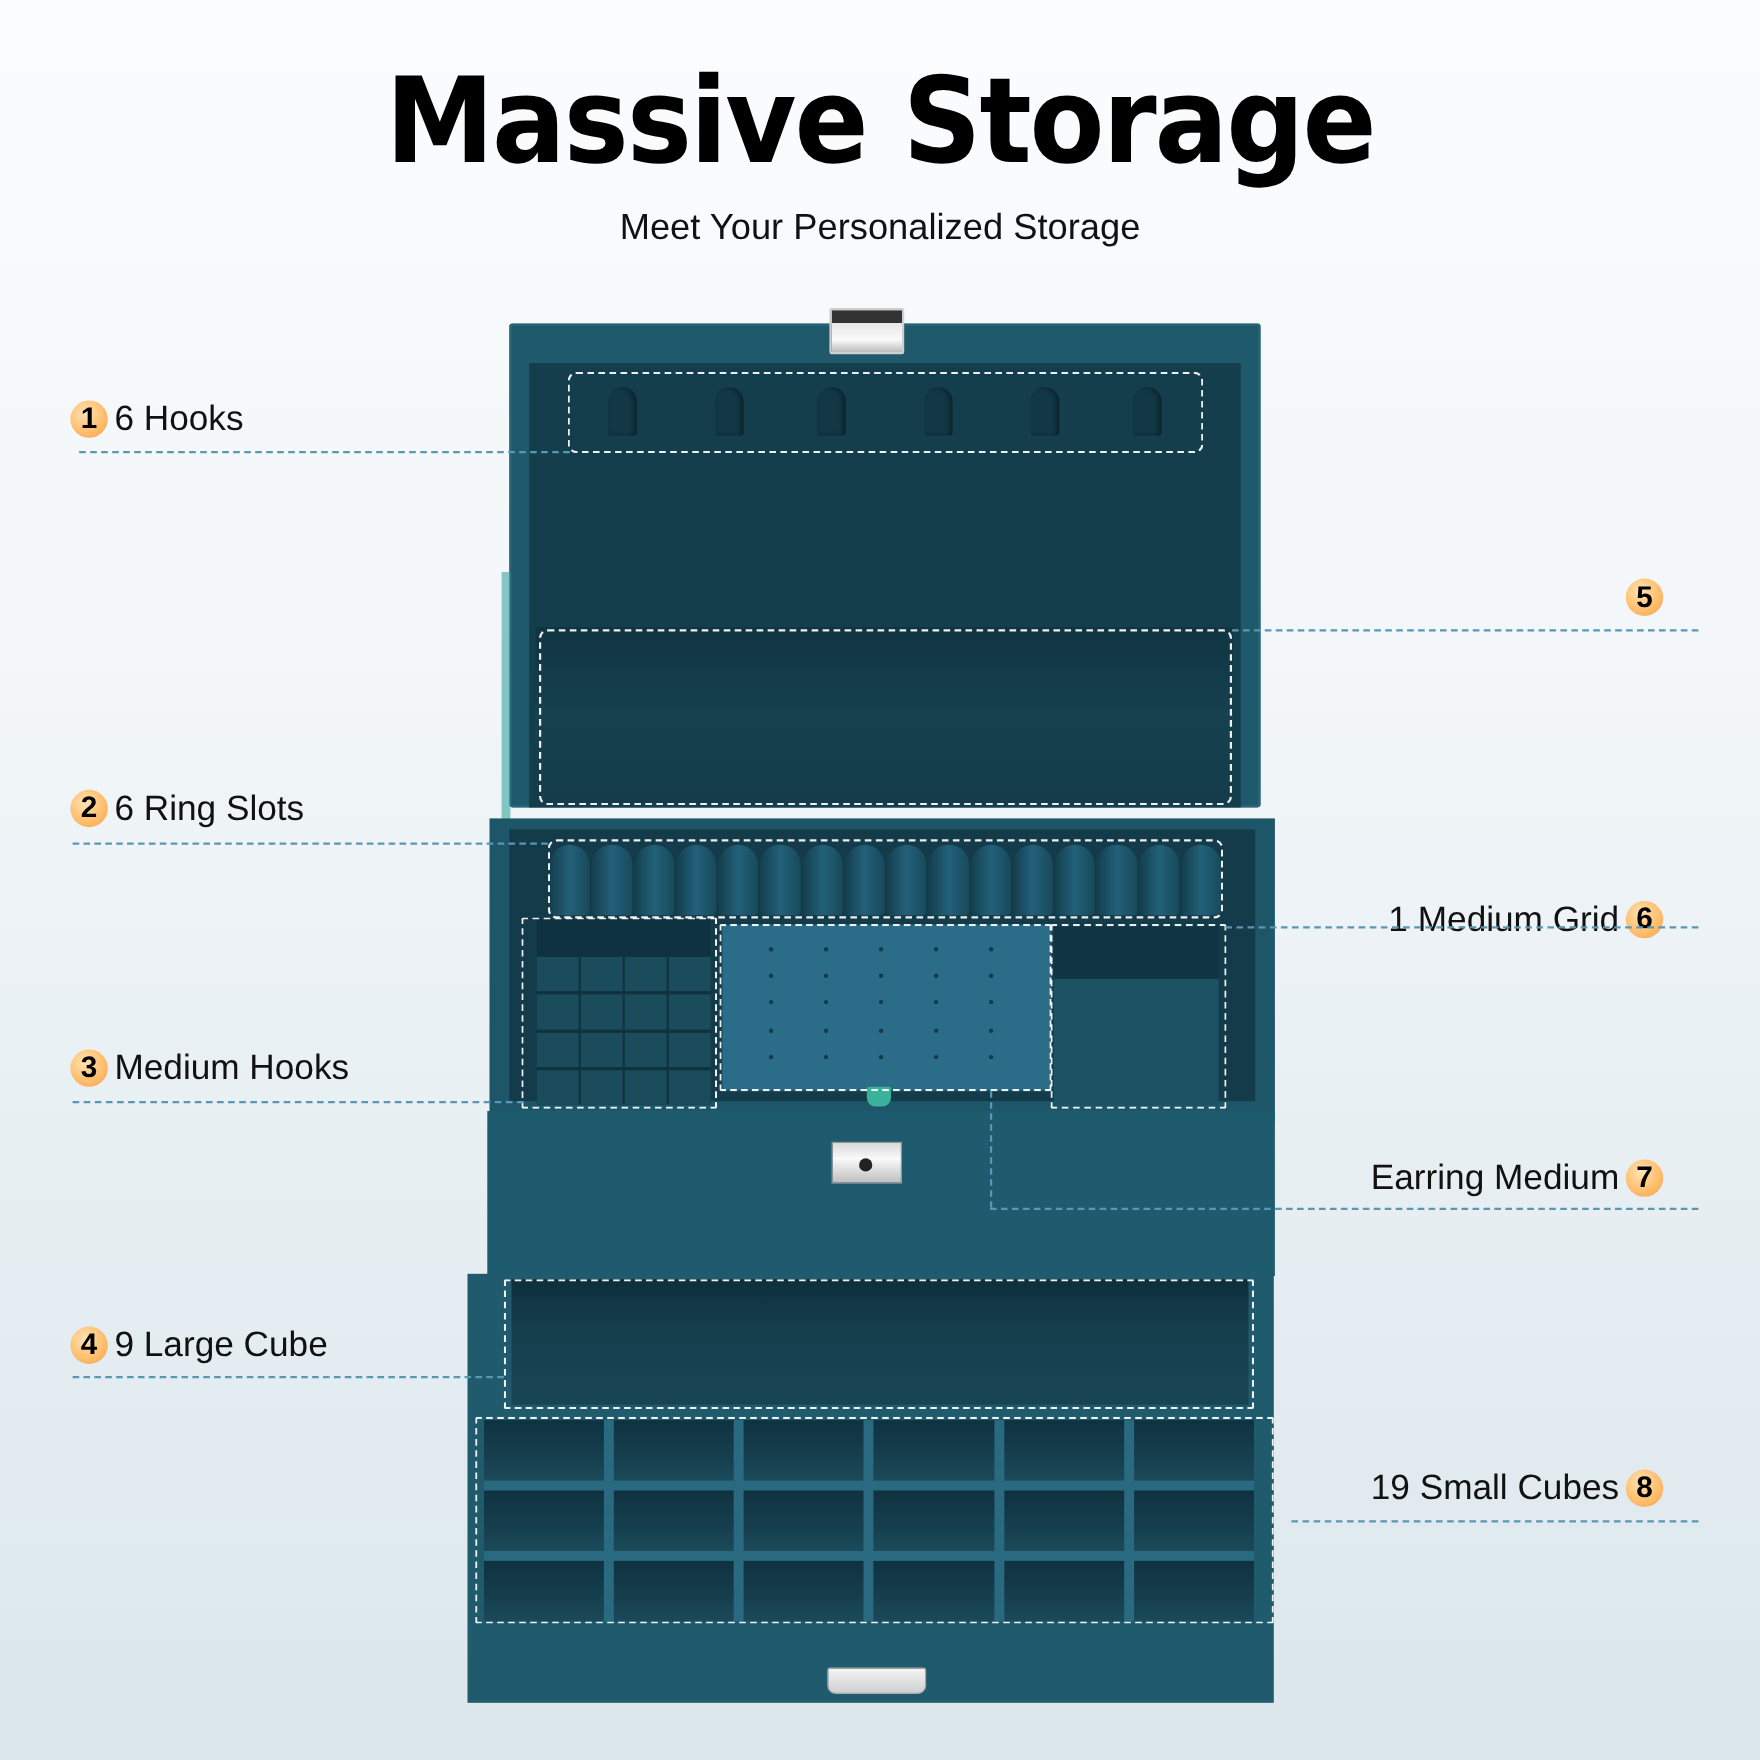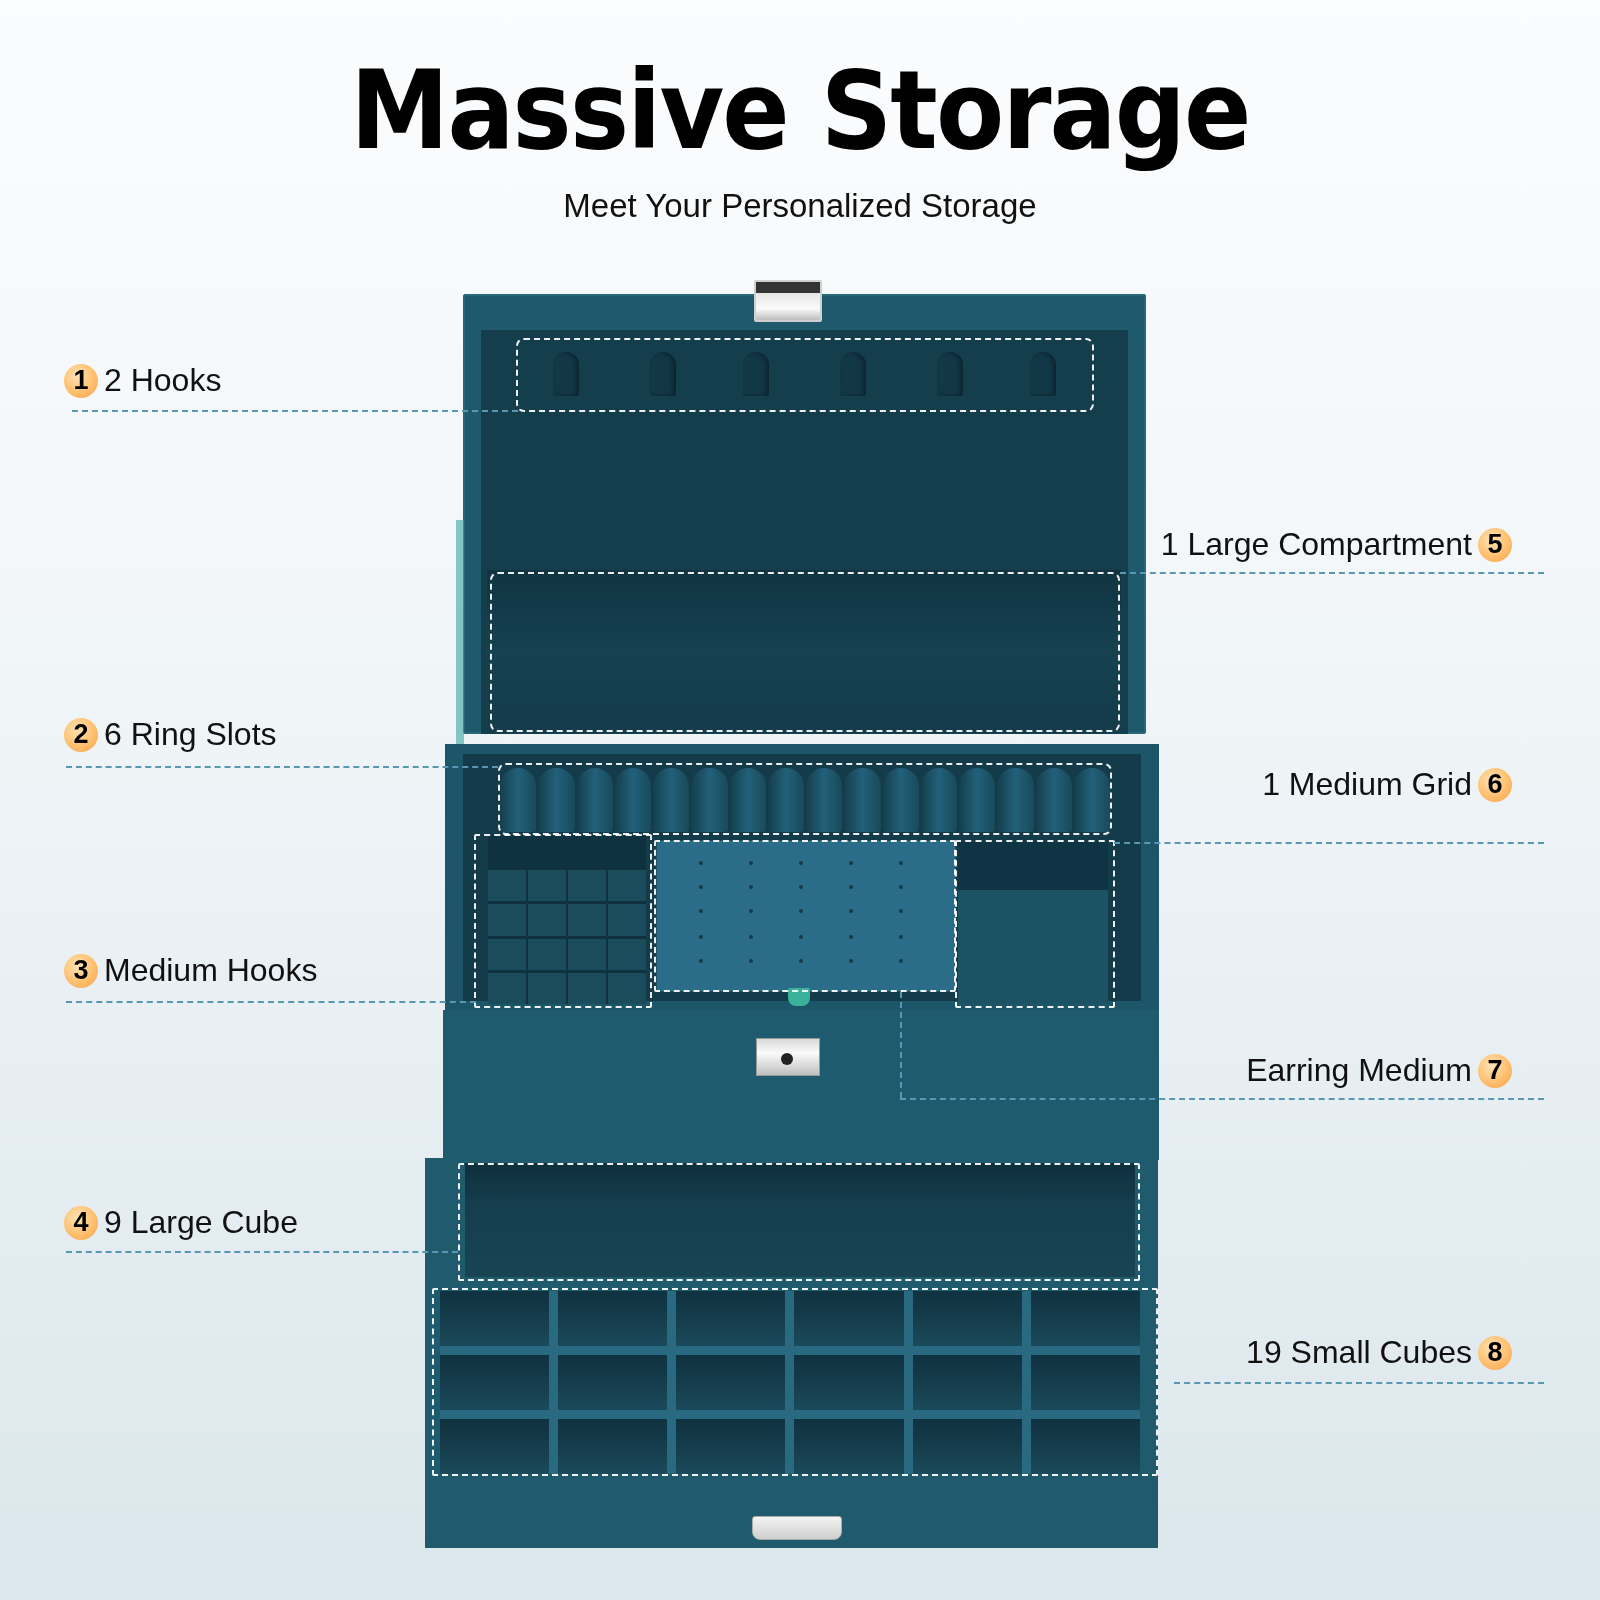--- a/index.html
+++ b/index.html
@@ -257,21 +257,21 @@
       <div></div>
       <div></div>
   </div>
   <div class="dash-box" style="left:432px;top:1288px;width:726px;height:188px;border-radius:2px"></div>
 
   <div class="handle"></div>
 </div>
 
 <div class="callout" style="left:58px;top:362px">
   <span class="badge">1</span>
-  <span>2 Hooks</span>
+  <span>6 Hooks</span>
 </div>
 <div class="leader" style="left:72px;top:410px;width:446px"></div>
 
 <div class="callout" style="left:58px;top:716px">
   <span class="badge">2</span>
   <span>6 Ring Slots</span>
 </div>
 <div class="leader" style="left:66px;top:766px;width:432px"></div>
 
 <div class="callout" style="left:58px;top:952px">
@@ -280,26 +280,25 @@
 </div>
 <div class="leader" style="left:66px;top:1001px;width:410px"></div>
 
 <div class="callout" style="left:58px;top:1204px">
   <span class="badge">4</span>
   <span>9 Large Cube</span>
 </div>
 <div class="leader" style="left:66px;top:1251px;width:392px"></div>
 
 <div class="callout" style="right:82px;top:526px;flex-direction:row">
-  <span>1 Large Compartment</span>
   <span class="badge">5</span>
 </div>
 <div class="leader" style="left:1120px;top:572px;width:424px"></div>
 
-<div class="callout" style="right:82px;top:766px">
+<div class="callout" style="right:82px;top:817px">
   <span>1 Medium Grid</span>
   <span class="badge">6</span>
 </div>
 <div class="leader" style="left:1114px;top:842px;width:430px"></div>
 
 <div class="callout" style="right:82px;top:1052px">
   <span>Earring Medium</span>
   <span class="badge">7</span>
 </div>
 <div class="leader-v" style="left:900px;top:992px;height:106px"></div>

